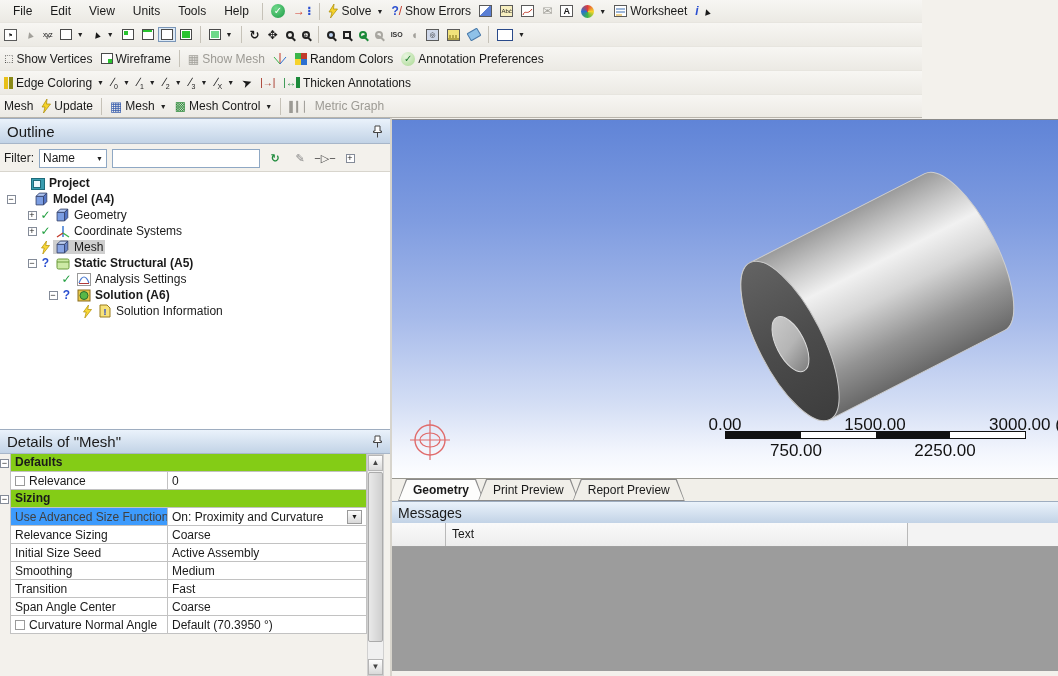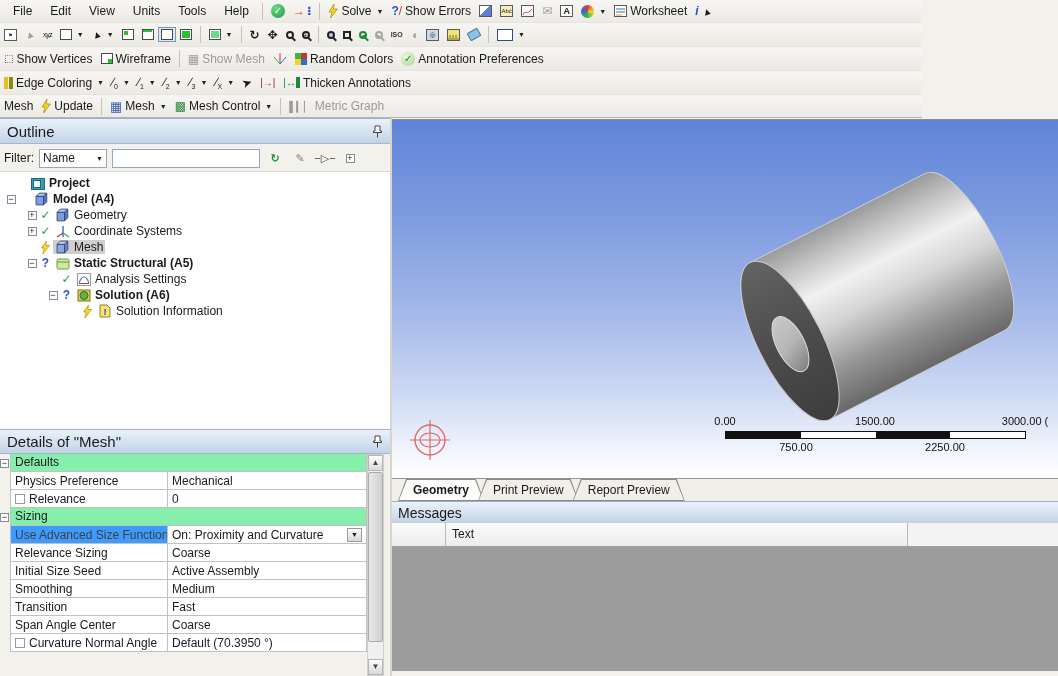--- a/index.html
+++ b/index.html
@@ -56,35 +56,35 @@
   .exp { width:9px; height:9px; border:1px solid #848b98; background:#fff; font-size:9px; line-height:7px; text-align:center; color:#222; }
   .status { width:13px; display:inline-flex; justify-content:center; margin-right:1px; flex:0 0 auto; }
   .ticon { width:16px; display:inline-flex; justify-content:center; margin-right:3px; flex:0 0 auto; }
   .sel { display:inline-flex; align-items:center; padding:0 2px; }
   .sel.on { background:#cfcfcf; }
   .tlabel.b { font-weight:bold; }
   
   #details-body { position:absolute; left:0; top:454px; width:390px; height:222px; background:#f3f1ec; }
   .drow { display:flex; height:18px; align-items:stretch; }
   .rail { width:10px; display:flex; align-items:center; justify-content:flex-start; flex:0 0 auto; }
-  .dsec { width:357px; background:#86efac; border:1px solid #c2c2c2; border-top:none; font-weight:normal; padding:1px 4px; }
+  .dsec { width:357px; background:#84cc16; border:1px solid #c2c2c2; border-top:none; font-weight:bold; padding:1px 4px; }
   .dlabel { width:157px; background:#fff; border-left:1px solid #c2c2c2; border-bottom:1px solid #c2c2c2; padding:1px 4px; display:flex; align-items:center; gap:4px; overflow:hidden; white-space:nowrap; }
   .dlabel.selrow { background:#3d9bfd; color:#404040; }
   .dvalue { width:200px; background:#fff; border-left:1px solid #c2c2c2; border-right:1px solid #c2c2c2; border-bottom:1px solid #c2c2c2; padding:1px 4px; display:flex; align-items:center; justify-content:space-between; white-space:nowrap; overflow:hidden; }
   .cb { width:10px; height:10px; border:1px solid #9a9a9a; background:#fff; flex:0 0 auto; }
   .combo { width:15px; height:14px; background:linear-gradient(#fdfdfd,#d8d8d8); border:1px solid #9a9a9a; font-size:7px; display:inline-flex; align-items:center; justify-content:center; flex:0 0 auto; }
   #details-scroll { position:absolute; left:367px; top:454px; width:17px; height:222px; background:#f0f0f0; border:1px solid #d0d0d0; }
   .scr-btn { position:absolute; left:0; width:15px; height:16px; background:linear-gradient(#fefefe,#d9d9d9); border:1px solid #b5b5b5; font-size:8px; text-align:center; line-height:14px; color:#444; }
   .scr-thumb { position:absolute; left:0; top:17px; width:15px; height:170px; background:linear-gradient(90deg,#e9e9e9,#cfcfcf); border:1px solid #ababab; border-radius:2px; }
   
   #vsplit { position:absolute; left:390px; top:118px; width:2px; height:558px; background:#d7d4cc; }
   #viewport { position:absolute; left:392px; top:119px; width:666px; height:359px;
     background:linear-gradient(180deg,#6084d7 0%,#7f9ce0 28%,#a6baea 55%,#d5dff5 80%,#f3f6fd 93%,#fdfeff 100%);
     border-top:1px solid #8a8a8a; overflow:hidden; }
-  .ruler-label { position:absolute; font-size:11px; color:#111; transform:translateX(-50%); white-space:pre; }
+  .ruler-label { position:absolute; font-size:17px; color:#111; transform:translateX(-50%); white-space:pre; }
   #ruler-bar { position:absolute; left:333px; top:311px; width:301px; height:8px; border:1px solid #111; display:flex; background:#fff; }
   #ruler-bar .seg { width:75px; height:100%; }
   .seg.b { background:#111; } .seg.w { background:#fff; }
   #tabsbar { position:absolute; left:392px; top:478px; width:666px; height:23px; background:#f1efe9; border-top:1px solid #98978f; display:flex; align-items:stretch; padding-left:6px; }
   .tab { clip-path:polygon(8px 0,calc(100% - 8px) 0,100% 100%,0 100%); background:#8a8a8a; padding:1px; margin-right:-6px; display:flex; }
   .tab > span { clip-path:polygon(8px 0,calc(100% - 8px) 0,100% 100%,0 100%); background:#f1efe9; padding:3px 14px 2px; display:block; }
   .tab.active > span { background:#fdfdfc; font-weight:bold; }
   #msg-header { position:absolute; left:392px; top:501px; width:666px; height:22px;
     background:linear-gradient(#eaf2fb,#c2d3e6); border-top:1px solid #9eadc0; font-size:14px; display:flex; align-items:center; padding:0 6px; }
   #msg-colhdr { position:absolute; left:392px; top:523px; width:666px; height:24px; display:flex; background:#f3f3f3; border-bottom:1px solid #9f9f9f; }
@@ -535,29 +535,20 @@
   <svg class="pin" viewBox="0 0 11 13">
       <path d="M3 1 h5 v5 h1.5 v1.5 H1.5 V6 H3 Z M5.5 7.5 v5" fill="#fefefe" stroke="#444" stroke-width="1"></path>
     </svg>
 </div>
 <div id="details-body">
     <div class="drow">
       <span class="rail">
         <span class="exp">−</span>
       </span>
       <span class="dsec">Defaults</span>
-    </div>
-    <div class="drow">
-      <span class="rail"></span>
-      <span class="dlabel">
-        <span>Physics Preference</span>
-      </span>
-      <span class="dvalue">
-        <span>Mechanical</span>
-      </span>
     </div>
     <div class="drow">
       <span class="rail"></span>
       <span class="dlabel">
         <span class="cb"></span>
         <span>Relevance</span>
       </span>
       <span class="dvalue">
         <span>0</span>
       </span>

